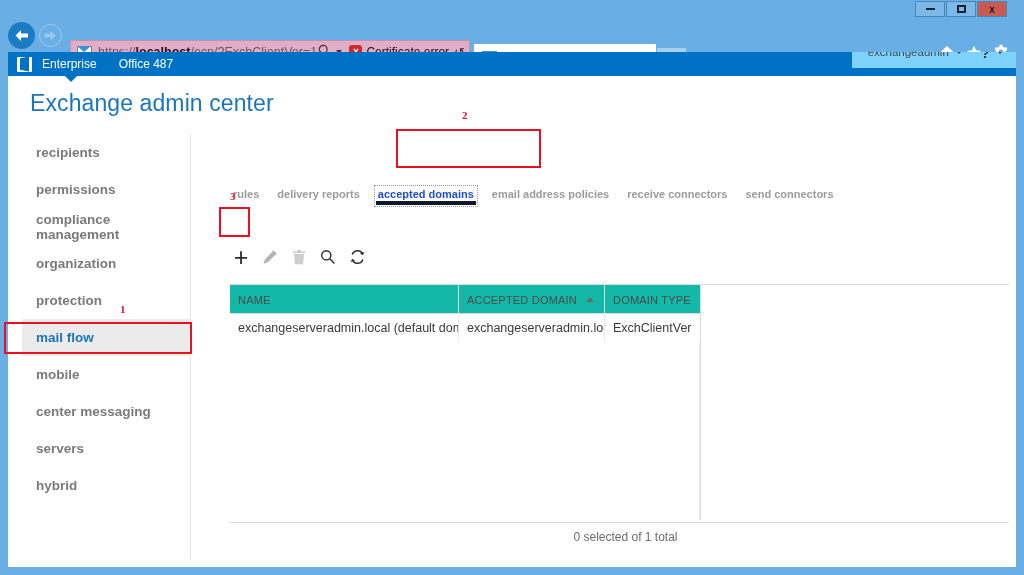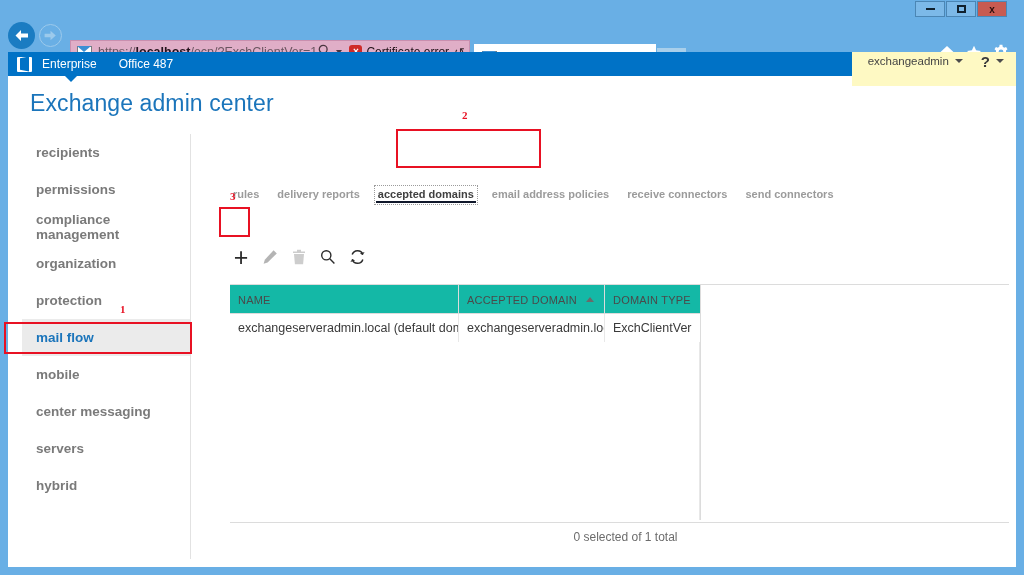--- a/index.html
+++ b/index.html
@@ -155,22 +155,22 @@
     font-size: 12px; color: #ffffff; margin-right: 22px; white-space: nowrap;
   }
   #suite-active-caret {
     position: absolute; left: 57px; bottom: -6px;
     width: 0; height: 0;
     border-left: 6px solid transparent;
     border-right: 6px solid transparent;
     border-top: 6px solid #0072c6;
   }
   #suite-right {
-    position: absolute; right: 0; top: 0; height: 34px;
-    background: #fef9c3;
+    position: absolute; right: 0; top: 0; height: 16px;
+    background: #7dd3fc;
     display: flex; align-items: center; padding: 0 12px 16px 16px;
   }
   #suite-user { font-size: 11.5px; color: #444; white-space: nowrap; }
   .caret-down {
     width: 0; height: 0;
     border-left: 4px solid transparent;
     border-right: 4px solid transparent;
     border-top: 4px solid #4c4c4c;
     margin-left: 6px;
   }
@@ -210,22 +210,22 @@
   #tabs-row {
     position: absolute; left: 27px; top: 53px;
     display: flex; align-items: baseline;
   }
   .eac-tab {
     font-size: 11px; color: #9b9b9b; margin-right: 14px; white-space: nowrap;
     padding: 1px 2px;
     font-weight: bold;
   }
   .eac-tab.active {
-    color: #404040;
-    border-bottom: 2px solid #0f172a;
+    color: #1d4ed8;
+    border-bottom: 4px solid #0f172a;
     outline: 1px dotted #9b9b9b;
     outline-offset: 1px;
   }
 
   
   #toolbar {
     position: absolute; left: 24px; top: 110px;
     display: flex; align-items: center; gap: 3px;
   }
   .tb-btn {

